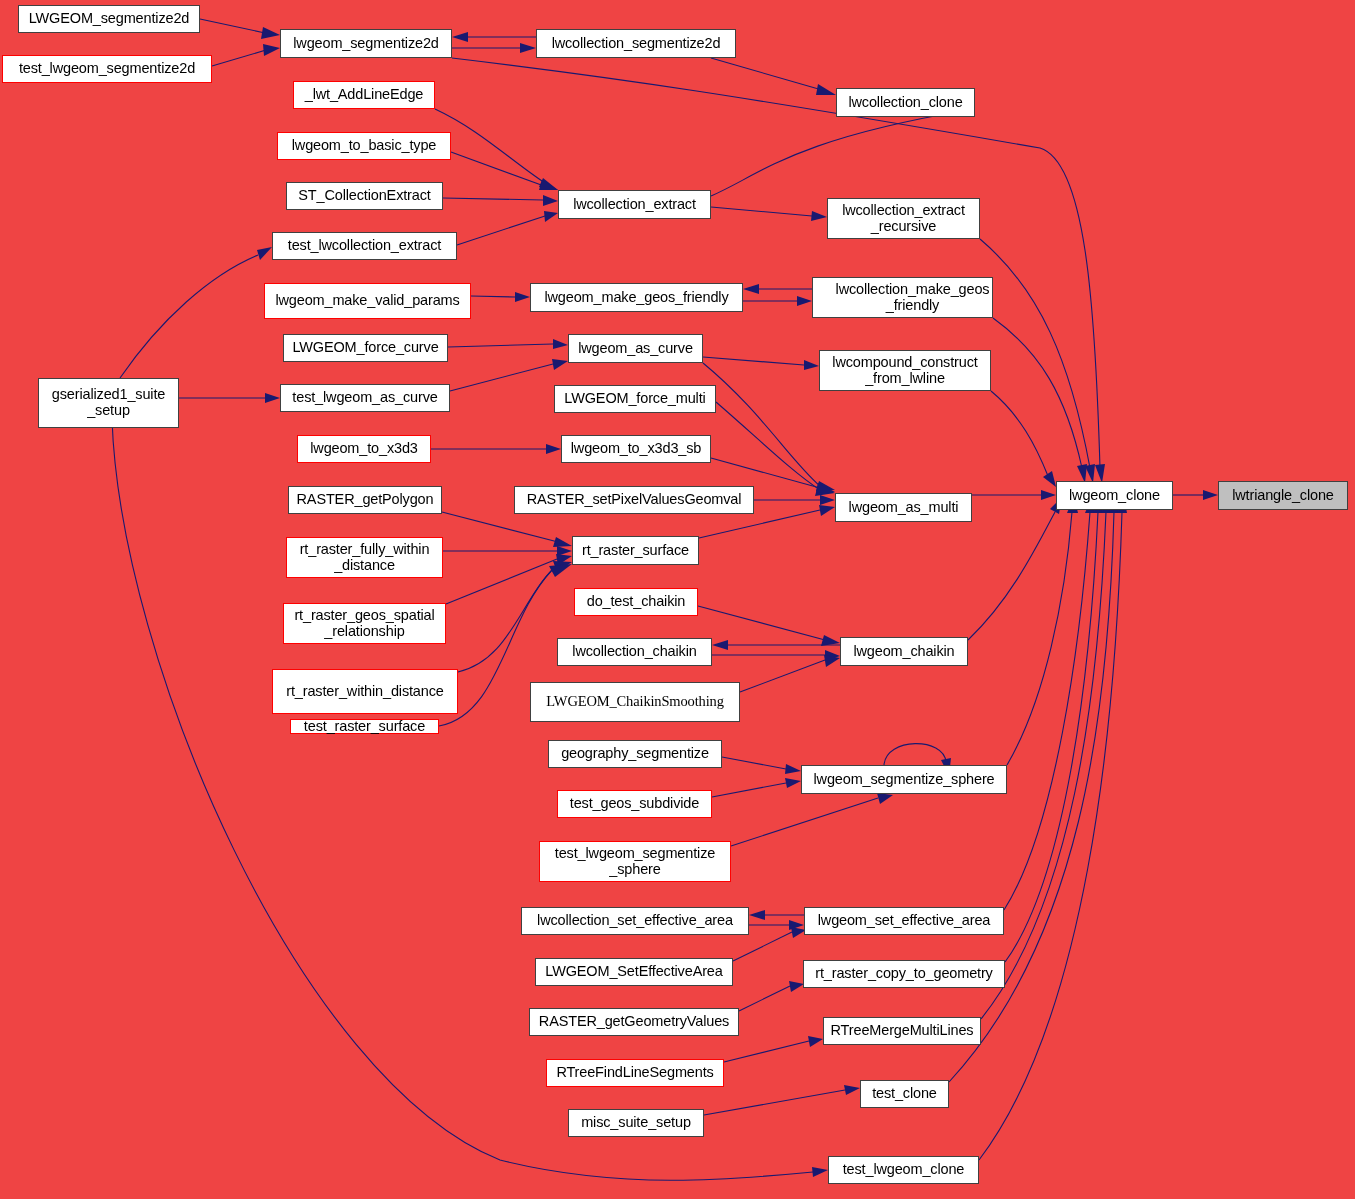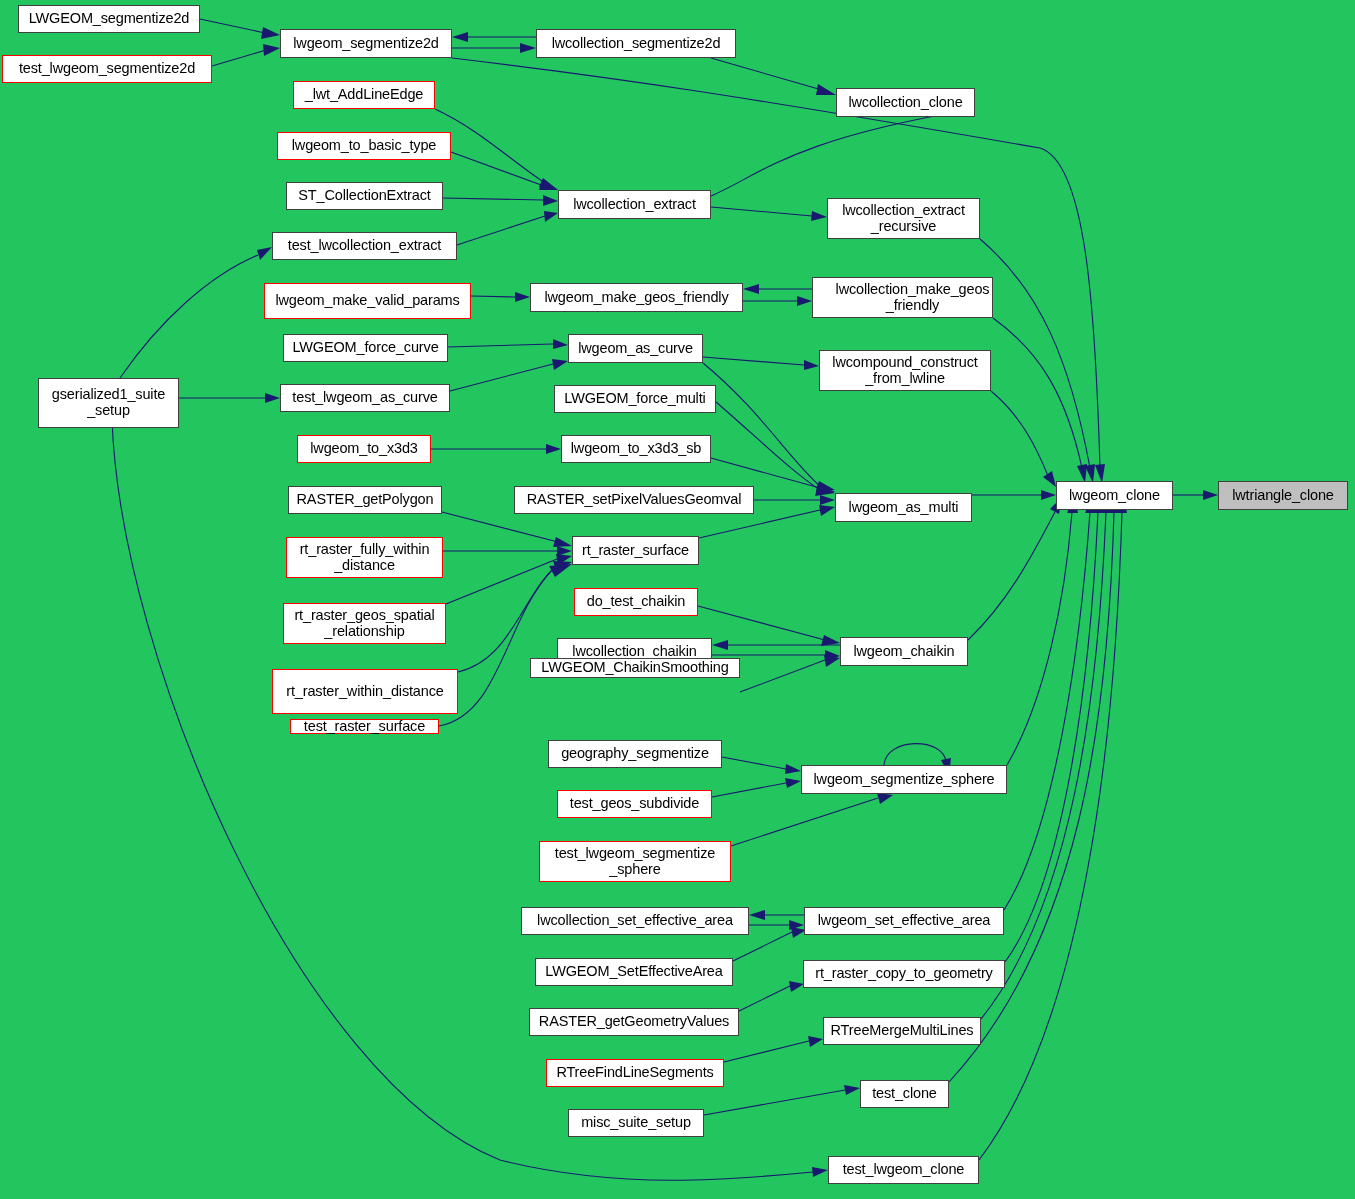--- a/index.html
+++ b/index.html
@@ -1,17 +1,17 @@
 <!DOCTYPE html>
 <html><head>
 <meta charset="utf-8">
 <style>
   html,body{margin:0;padding:0;background:#ffffff;}
   body{font-family:"Liberation Sans",sans-serif;}
-  #canvas{position:relative;width:1355px;height:1199px;background:#22c55e;overflow:hidden;}
+  #canvas{position:relative;width:1355px;height:1199px;background:#ef4444;overflow:hidden;}
   svg#graph{position:absolute;left:0;top:0;width:1355px;height:1199px;}
   .nodebox{
     position:absolute;
     box-sizing:border-box;
     border:1px solid #404040;
     background:#ffffff;
     color:#000000;
     display:flex;
     align-items:center;
     justify-content:center;
@@ -246,21 +246,21 @@
       <div class="nodebox hl" style="left: 1218px; top: 481px; width: 130px; height: 29px;">lwtriangle_clone</div>
       <div class="nodebox red" style="left: 286px; top: 537px; width: 157px; height: 41px;">rt_raster_fully_within
 _distance</div>
       <div class="nodebox" style="left: 572px; top: 536px; width: 127px; height: 29px;">rt_raster_surface</div>
       <div class="nodebox red" style="left: 283px; top: 603px; width: 163px; height: 41px;">rt_raster_geos_spatial
 _relationship</div>
       <div class="nodebox red" style="left: 574px; top: 588px; width: 124px; height: 28px;">do_test_chaikin</div>
       <div class="nodebox" style="left: 557px; top: 638px; width: 155px; height: 28px;">lwcollection_chaikin</div>
       <div class="nodebox" style="left: 840px; top: 637px; width: 128px; height: 29px;">lwgeom_chaikin</div>
       <div class="nodebox red" style="left: 272px; top: 669px; width: 186px; height: 45px;">rt_raster_within_distance</div>
-      <div class="nodebox" style="left: 530px; top: 658px; width: 210px; height: 20px;">LWGEOM_ChaikinSmoothing</div>
+      <div class="nodebox" style="left: 530px; top: 682px; width: 210px; height: 40px; font-family: Liberation Serif, serif;">LWGEOM_ChaikinSmoothing</div>
       <div class="nodebox red" style="left: 290px; top: 719px; width: 149px; height: 15px;">test_raster_surface</div>
       <div class="nodebox" style="left: 548px; top: 740px; width: 174px; height: 28px;">geography_segmentize</div>
       <div class="nodebox" style="left: 801px; top: 765px; width: 206px; height: 29px;">lwgeom_segmentize_sphere</div>
       <div class="nodebox red" style="left: 557px; top: 790px; width: 155px; height: 28px;">test_geos_subdivide</div>
       <div class="nodebox red" style="left: 539px; top: 841px; width: 192px; height: 41px;">test_lwgeom_segmentize
 _sphere</div>
       <div class="nodebox" style="left: 521px; top: 907px; width: 228px; height: 28px;">lwcollection_set_effective_area</div>
       <div class="nodebox" style="left: 804px; top: 907px; width: 200px; height: 28px;">lwgeom_set_effective_area</div>
       <div class="nodebox" style="left: 535px; top: 958px; width: 198px; height: 28px;">LWGEOM_SetEffectiveArea</div>
       <div class="nodebox" style="left: 803px; top: 960px; width: 202px; height: 28px;">rt_raster_copy_to_geometry</div>

